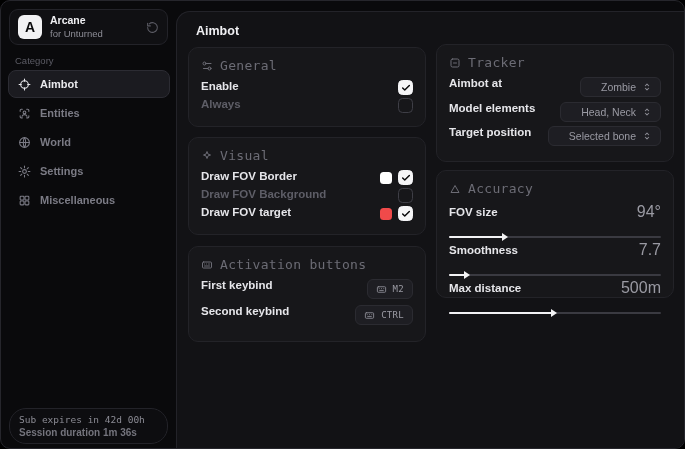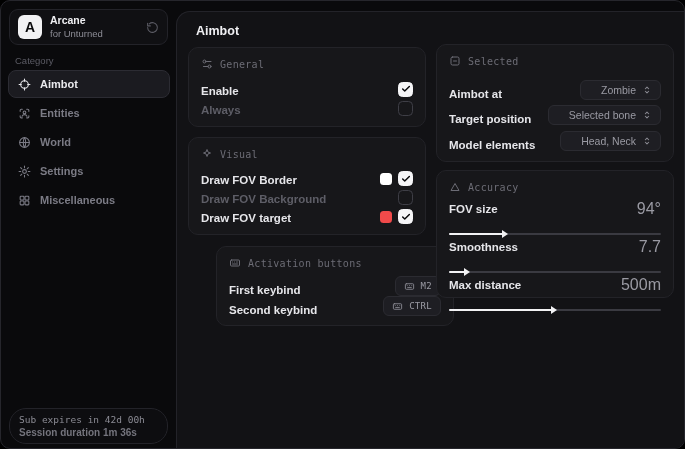--- a/index.html
+++ b/index.html
@@ -47,29 +47,29 @@
     background:#121215;border-top:1px solid #232329;border-left:1px solid #232329;
     border-top-left-radius:14px;
   }
   .page-title{position:absolute;left:19px;top:12px;font-size:12.5px;font-weight:700;color:#f0f0f3;}
   .card{
     position:absolute;width:238px;background:#17171a;border:1px solid #232328;
     border-radius:10px;padding:10px 12px;display:flex;flex-direction:column;
   }
   .card-general{left:11px;top:35px;height:80px;}
   .card-visual{left:11px;top:125px;height:98px;}
-  .card-activation{left:11px;top:234px;height:80px;margin-left:28px;}
+  .card-activation{left:11px;top:234px;height:96px;}
   .card-tracker{left:259px;top:32px;height:118px;}
   .card-accuracy{left:259px;top:158px;height:128px;}
   .card-header{
     display:flex;align-items:center;gap:7px;color:#6c6c75;
-    font-family:"DejaVu Sans Mono",monospace;font-size:10px;letter-spacing:.3px;
+    font-family:"DejaVu Sans Mono",monospace;font-size:13px;letter-spacing:.3px;
     margin-bottom:7px;
   }
-  .row{display:flex;align-items:flex-end;justify-content:space-between;flex:1;}
+  .row{display:flex;align-items:flex-start;justify-content:space-between;flex:1;}
   .row-label{font-size:11.5px;font-weight:600;color:#e6e6ea;}
   .row-label.dim{color:#5e5e67;}
   .row-right{display:flex;align-items:center;gap:6px;}
   
   .checkbox{
     width:15px;height:15px;border-radius:4.5px;border:1.5px solid #3e3e46;
     display:flex;align-items:center;justify-content:center;background:transparent;cursor:pointer;
   }
   .checkbox svg{display:none;}
   .checkbox.checked{background:#f5f5f7;border-color:#f5f5f7;color:#0a0a0c;}
@@ -292,58 +292,58 @@
     </section>
 
     <section class="card card-tracker">
       <div class="card-header">
         <span style="display:flex;">
           <svg width="12" height="12" viewBox="0 0 24 24" fill="none" stroke="currentColor" stroke-width="2" stroke-linecap="round">
               <rect x="4" y="4" width="16" height="16" rx="3"></rect>
               <path d="M9 12h6"></path>
             </svg>
         </span>
-        <span>Selected</span>
+        <span>Tracker</span>
       </div>
       <div class="row">
         <span class="row-label">Aimbot at</span>
         <button class="dropbtn">
           <span>Zombie</span>
           <span class="dicon">
             <svg width="10" height="10" viewBox="0 0 24 24" fill="none" stroke="currentColor" stroke-width="2.5" stroke-linecap="round" stroke-linejoin="round">
                 <path d="M8 9l4-4 4 4"></path>
                 <path d="M8 15l4 4 4-4"></path>
               </svg>
           </span>
         </button>
       </div>
       <div class="row">
+        <span class="row-label">Model elements</span>
+        <button class="dropbtn">
+          <span>Head, Neck</span>
+          <span class="dicon">
+            <svg width="10" height="10" viewBox="0 0 24 24" fill="none" stroke="currentColor" stroke-width="2.5" stroke-linecap="round" stroke-linejoin="round">
+                <path d="M8 9l4-4 4 4"></path>
+                <path d="M8 15l4 4 4-4"></path>
+              </svg>
+          </span>
+        </button>
+      </div>
+      <div class="row">
         <span class="row-label">Target position</span>
         <button class="dropbtn">
           <span>Selected bone</span>
           <span class="dicon">
             <svg width="10" height="10" viewBox="0 0 24 24" fill="none" stroke="currentColor" stroke-width="2.5" stroke-linecap="round" stroke-linejoin="round">
                 <path d="M8 9l4-4 4 4"></path>
                 <path d="M8 15l4 4 4-4"></path>
               </svg>
           </span>
         </button>
       </div>
-      <div class="row">
-        <span class="row-label">Model elements</span>
-        <button class="dropbtn">
-          <span>Head, Neck</span>
-          <span class="dicon">
-            <svg width="10" height="10" viewBox="0 0 24 24" fill="none" stroke="currentColor" stroke-width="2.5" stroke-linecap="round" stroke-linejoin="round">
-                <path d="M8 9l4-4 4 4"></path>
-                <path d="M8 15l4 4 4-4"></path>
-              </svg>
-          </span>
-        </button>
-      </div>
     </section>
 
     <section class="card card-accuracy">
       <div class="card-header">
         <span style="display:flex;">
           <svg width="12" height="12" viewBox="0 0 24 24" fill="none" stroke="currentColor" stroke-width="2" stroke-linejoin="round">
               <path d="M12 5l8 14H4z"></path>
             </svg>
         </span>
         <span>Accuracy</span>

